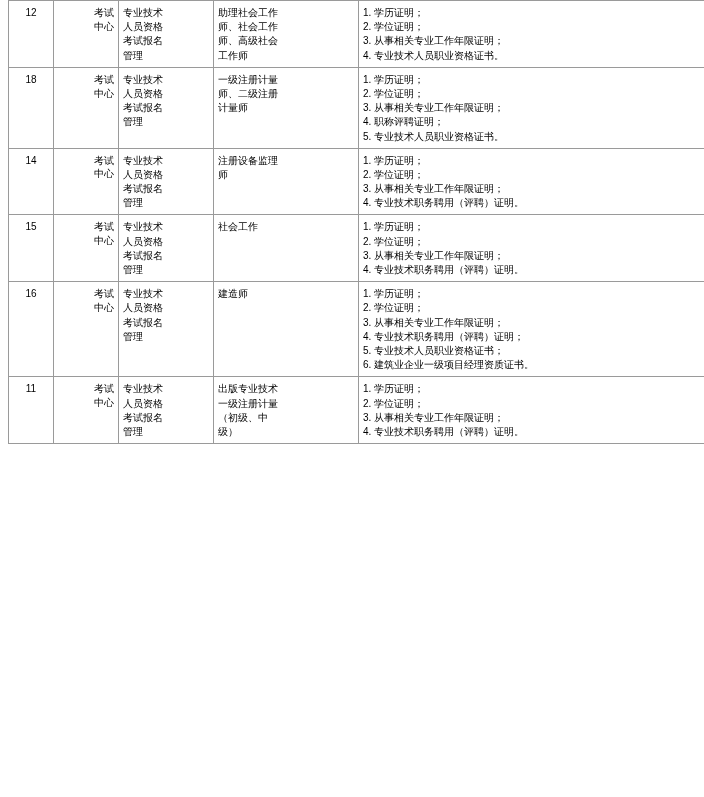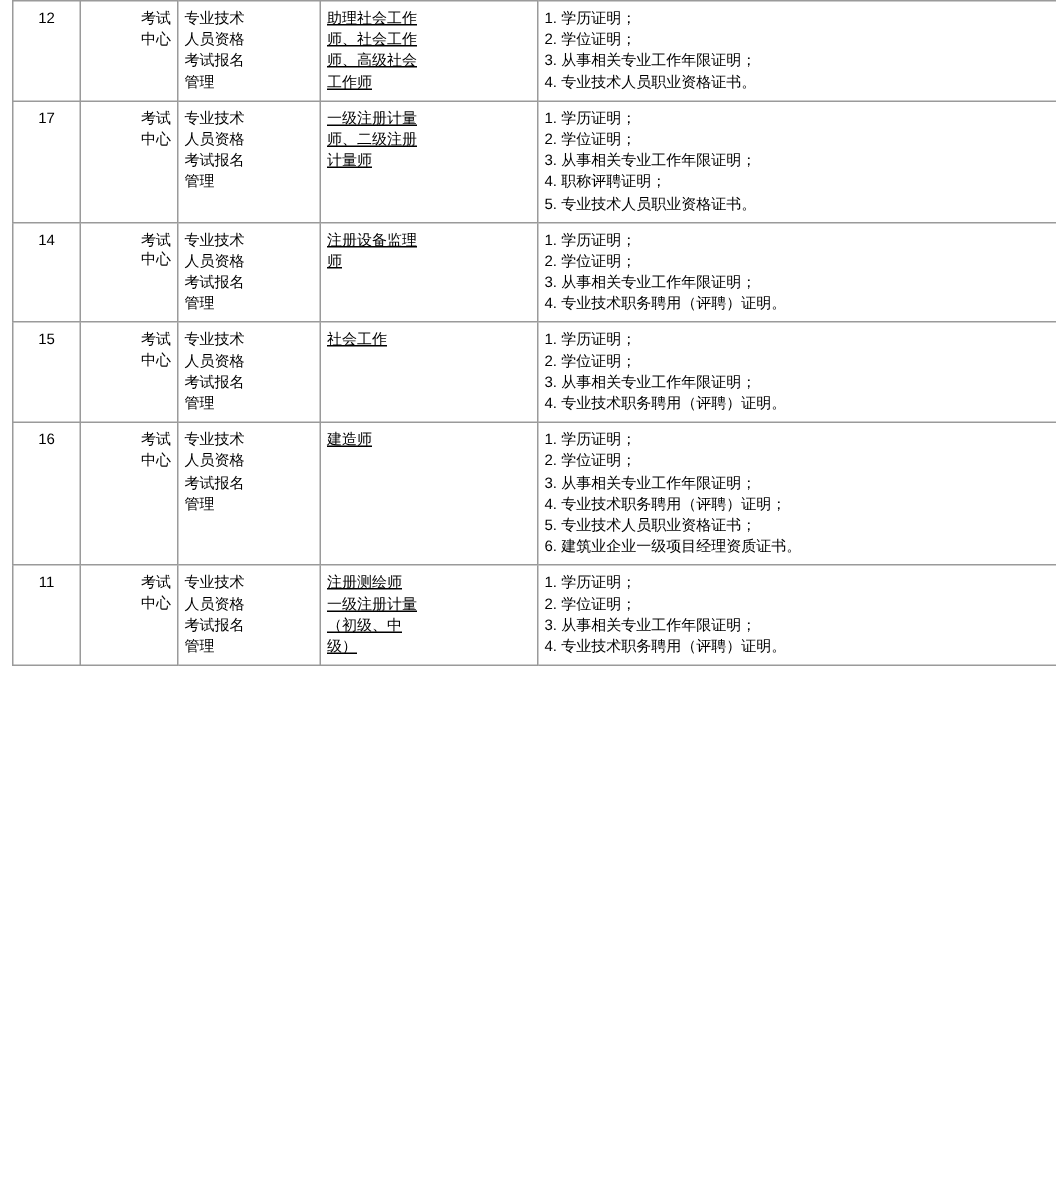--- a/index.html
+++ b/index.html
@@ -46,21 +46,20 @@
     width: 56px;
     text-align: right;
     vertical-align: middle;
     padding-left: 5px;
   }
   td.c-item {
     width: 86px;
   }
   td.c-name {
     width: 136px;
-    text-decoration: underline;
   }
   td.c-docs {
     width: 360px;
   }
   .line {
     white-space: nowrap;
   }
   .row-red td {
     color: #ff0000;
   }
@@ -104,21 +103,21 @@
         <td class="c-docs">
           <div class="line">1. 学历证明；</div>
           <div class="line">2. 学位证明；</div>
           <div class="line">3. 从事相关专业工作年限证明；</div>
           <div class="line">4. 专业技术人员职业资格证书。</div>
         </td>
       </tr>
 
       <tr>
         <td class="c-no">
-          <div class="line">17</div>
+          <div class="line">18</div>
         </td>
         <td class="c-dept mid">
           <div class="dept-inner">
             <div class="line">考试</div>
             <div class="line">中心</div>
           </div>
         </td>
         <td class="c-item">
           <div class="line">专业技术</div>
           <div class="line">人员资格</div>
@@ -233,21 +232,21 @@
             <div class="line">中心</div>
           </div>
         </td>
         <td class="c-item">
           <div class="line">专业技术</div>
           <div class="line">人员资格</div>
           <div class="line">考试报名</div>
           <div class="line">管理</div>
         </td>
         <td class="c-name">
-          <div class="line">注册测绘师</div>
+          <div class="line">出版专业技术</div>
           <div class="line">一级注册计量</div>
           <div class="line">（初级、中</div>
           <div class="line">级）</div>
         </td>
         <td class="c-docs">
           <div class="line">1. 学历证明；</div>
           <div class="line">2. 学位证明；</div>
           <div class="line">3. 从事相关专业工作年限证明；</div>
           <div class="line">4. 专业技术职务聘用（评聘）证明。</div>
         </td>

